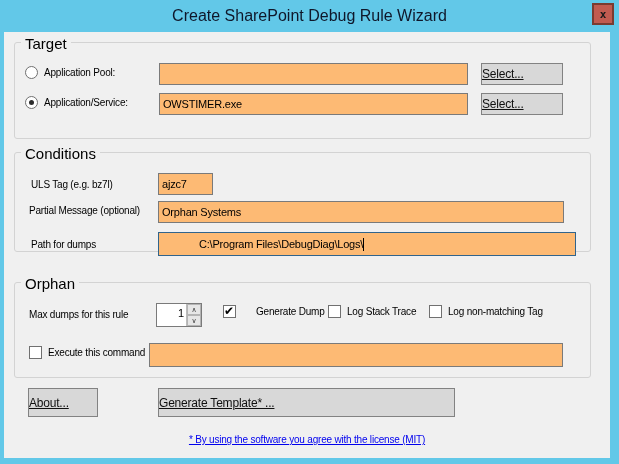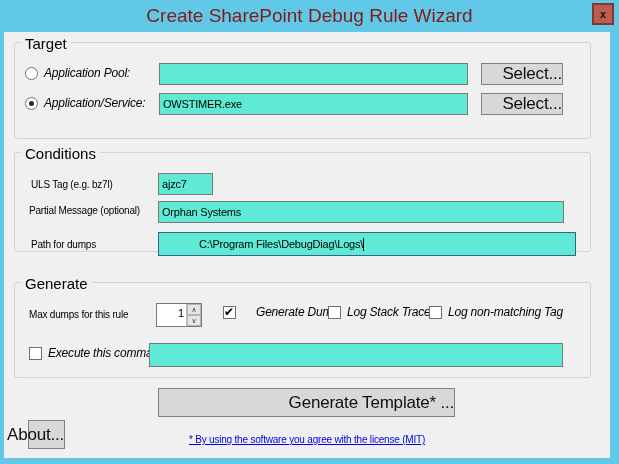--- a/index.html
+++ b/index.html
@@ -4,36 +4,36 @@
 <style>
   :root{
     --chrome:#62c8e8; --dlg:#f0f0f0; --close-bg:#c15b50; --close-border:#7a3b31;
     --tb-border:#7a7a7a; --tb-focus:#31648c; --btn-face:#d8d8d8; --btn-border:#828282;
     --link:#0000ee; --grp-border:#d3d3d3; --ink:#000000;
   }
   *{box-sizing:border-box;margin:0;padding:0;}
   body{margin:0;background:#fff;font-family:"Liberation Sans",sans-serif;}
   .window{position:relative;width:619px;height:464px;background:var(--chrome);overflow:hidden;}
   .titlebar{position:absolute;left:0;top:0;width:619px;height:32px;display:flex;align-items:center;justify-content:center;}
-  .title{font-size:19px;color:#7f1d1d;letter-spacing:0;}
+  .title{font-size:16px;color:#0f172a;letter-spacing:0;}
   .close-btn{position:absolute;left:592px;top:3px;width:22px;height:22px;background:var(--close-bg);
     border:2px solid var(--close-border);display:flex;align-items:center;justify-content:center;
     font:bold 11px "DejaVu Sans Mono",monospace;color:#1a1a1a;cursor:pointer;}
   .content{position:absolute;left:4px;top:32px;width:606px;height:426px;background:var(--dlg);}
   .group{position:absolute;border:1px solid var(--grp-border);border-radius:3px;}
   .legend{position:absolute;top:-8px;left:6px;background:var(--dlg);padding:0 4px;font-size:15px;color:var(--ink);}
   .label{position:absolute;font-size:10px;letter-spacing:-0.2px;color:var(--ink);white-space:nowrap;}
-  .textbox{position:absolute;background:#5eead4;border:1px solid var(--tb-border);display:flex;align-items:center;
+  .textbox{position:absolute;background:#fdba74;border:1px solid var(--tb-border);display:flex;align-items:center;
     padding:0 3px;font-size:11px;letter-spacing:-0.2px;white-space:pre;overflow:hidden;cursor:text;}
   .textbox.focused{border:1px solid var(--tb-focus);padding-left:40px;}
   .caret{display:inline-block;width:1px;height:13px;background:#000;margin-left:0px;}
   .btn{position:absolute;background:var(--btn-face);border:1px solid var(--btn-border);display:flex;align-items:center;
-    justify-content:flex-end;font-size:17px;letter-spacing:-0.2px;color:#101010;cursor:pointer;}
+    justify-content:flex-start;font-size:12px;letter-spacing:-0.2px;color:#101010;cursor:pointer;text-decoration:underline;}
   .ctl-row{position:absolute;display:flex;align-items:center;gap:6px;cursor:pointer;}
-  .ctl-row .clabel{font-size:12px;letter-spacing:-0.2px;color:var(--ink);white-space:nowrap;font-style:italic;}
+  .ctl-row .clabel{font-size:10px;letter-spacing:-0.2px;color:var(--ink);white-space:nowrap;}
   .radio{width:13px;height:13px;border:1px solid #707070;border-radius:50%;background:#fff;position:relative;flex:none;}
   .radio.checked::after{content:"";position:absolute;left:3px;top:3px;width:5px;height:5px;border-radius:50%;background:#2b2b2b;}
   .checkbox{width:13px;height:13px;border:1px solid #707070;background:#fff;position:relative;flex:none;}
   .checkbox.checked::after{content:"\2714";position:absolute;left:0px;top:-2px;font-size:12px;color:#000;}
   .updown{position:absolute;border:1px solid var(--tb-border);background:#fff;display:flex;cursor:default;}
   .ud-value{flex:1;font-size:11px;text-align:right;padding:3px 2px 0 0;}
   .ud-btns{width:15px;display:flex;flex-direction:column;border-left:1px solid #bcbcbc;}
   .ud-btn{flex:1;background:#e6e6e6;border:1px solid #b4b4b4;display:flex;align-items:center;justify-content:center;cursor:pointer;}
   .ud-btn .chev{font-size:7px;line-height:1;color:#333;font-style:normal;}
   .chev-up::after{content:"\2227";}
@@ -94,21 +94,21 @@
         <span>Orphan Systems</span>
       </div>
 
       <span class="label" style="left:16px;top:86px;text-align:center;">Path for dumps</span>
       <div class="textbox focused" style="left:143px;top:79px;width:418px;height:24px;">
         <span>C:\Program Files\DebugDiag\Logs\</span><span class="caret"></span>
       </div>
     </div>
 
     <div class="group" style="left:10px;top:250px;width:577px;height:96px;">
-      <span class="legend">Generate</span>
+      <span class="legend">Orphan</span>
 
       <span class="label" style="left:14px;top:26px;">Max dumps for this rule</span>
       <div class="updown" style="left:141px;top:20px;width:46px;height:24px;">
         <span class="ud-value">1</span>
         <span class="ud-btns">
           <span class="ud-btn">
               <i class="chev chev-up"></i>
             </span>
           <span class="ud-btn">
               <i class="chev chev-down"></i>
@@ -131,21 +131,21 @@
 
       <div class="ctl-row" style="left:14px;top:63px;">
         <span class="checkbox"></span>
         <span class="clabel">Execute this command</span>
       </div>
       <div class="textbox" style="left:134px;top:60px;width:414px;height:24px;">
         <span></span>
       </div>
     </div>
 
-    <div class="btn" style="left:24px;top:356px;width:37px;height:29px;margin-top:32px;">
+    <div class="btn" style="left:24px;top:356px;width:70px;height:29px;">
       <span>About...</span>
     </div>
     <div class="btn" style="left:154px;top:356px;width:297px;height:29px;">
       <span>Generate Template* ...</span>
     </div>
     <div class="license-row">
       <span class="link">* By using the software you agree with the license (MIT)</span>
     </div>
 
   </div>

